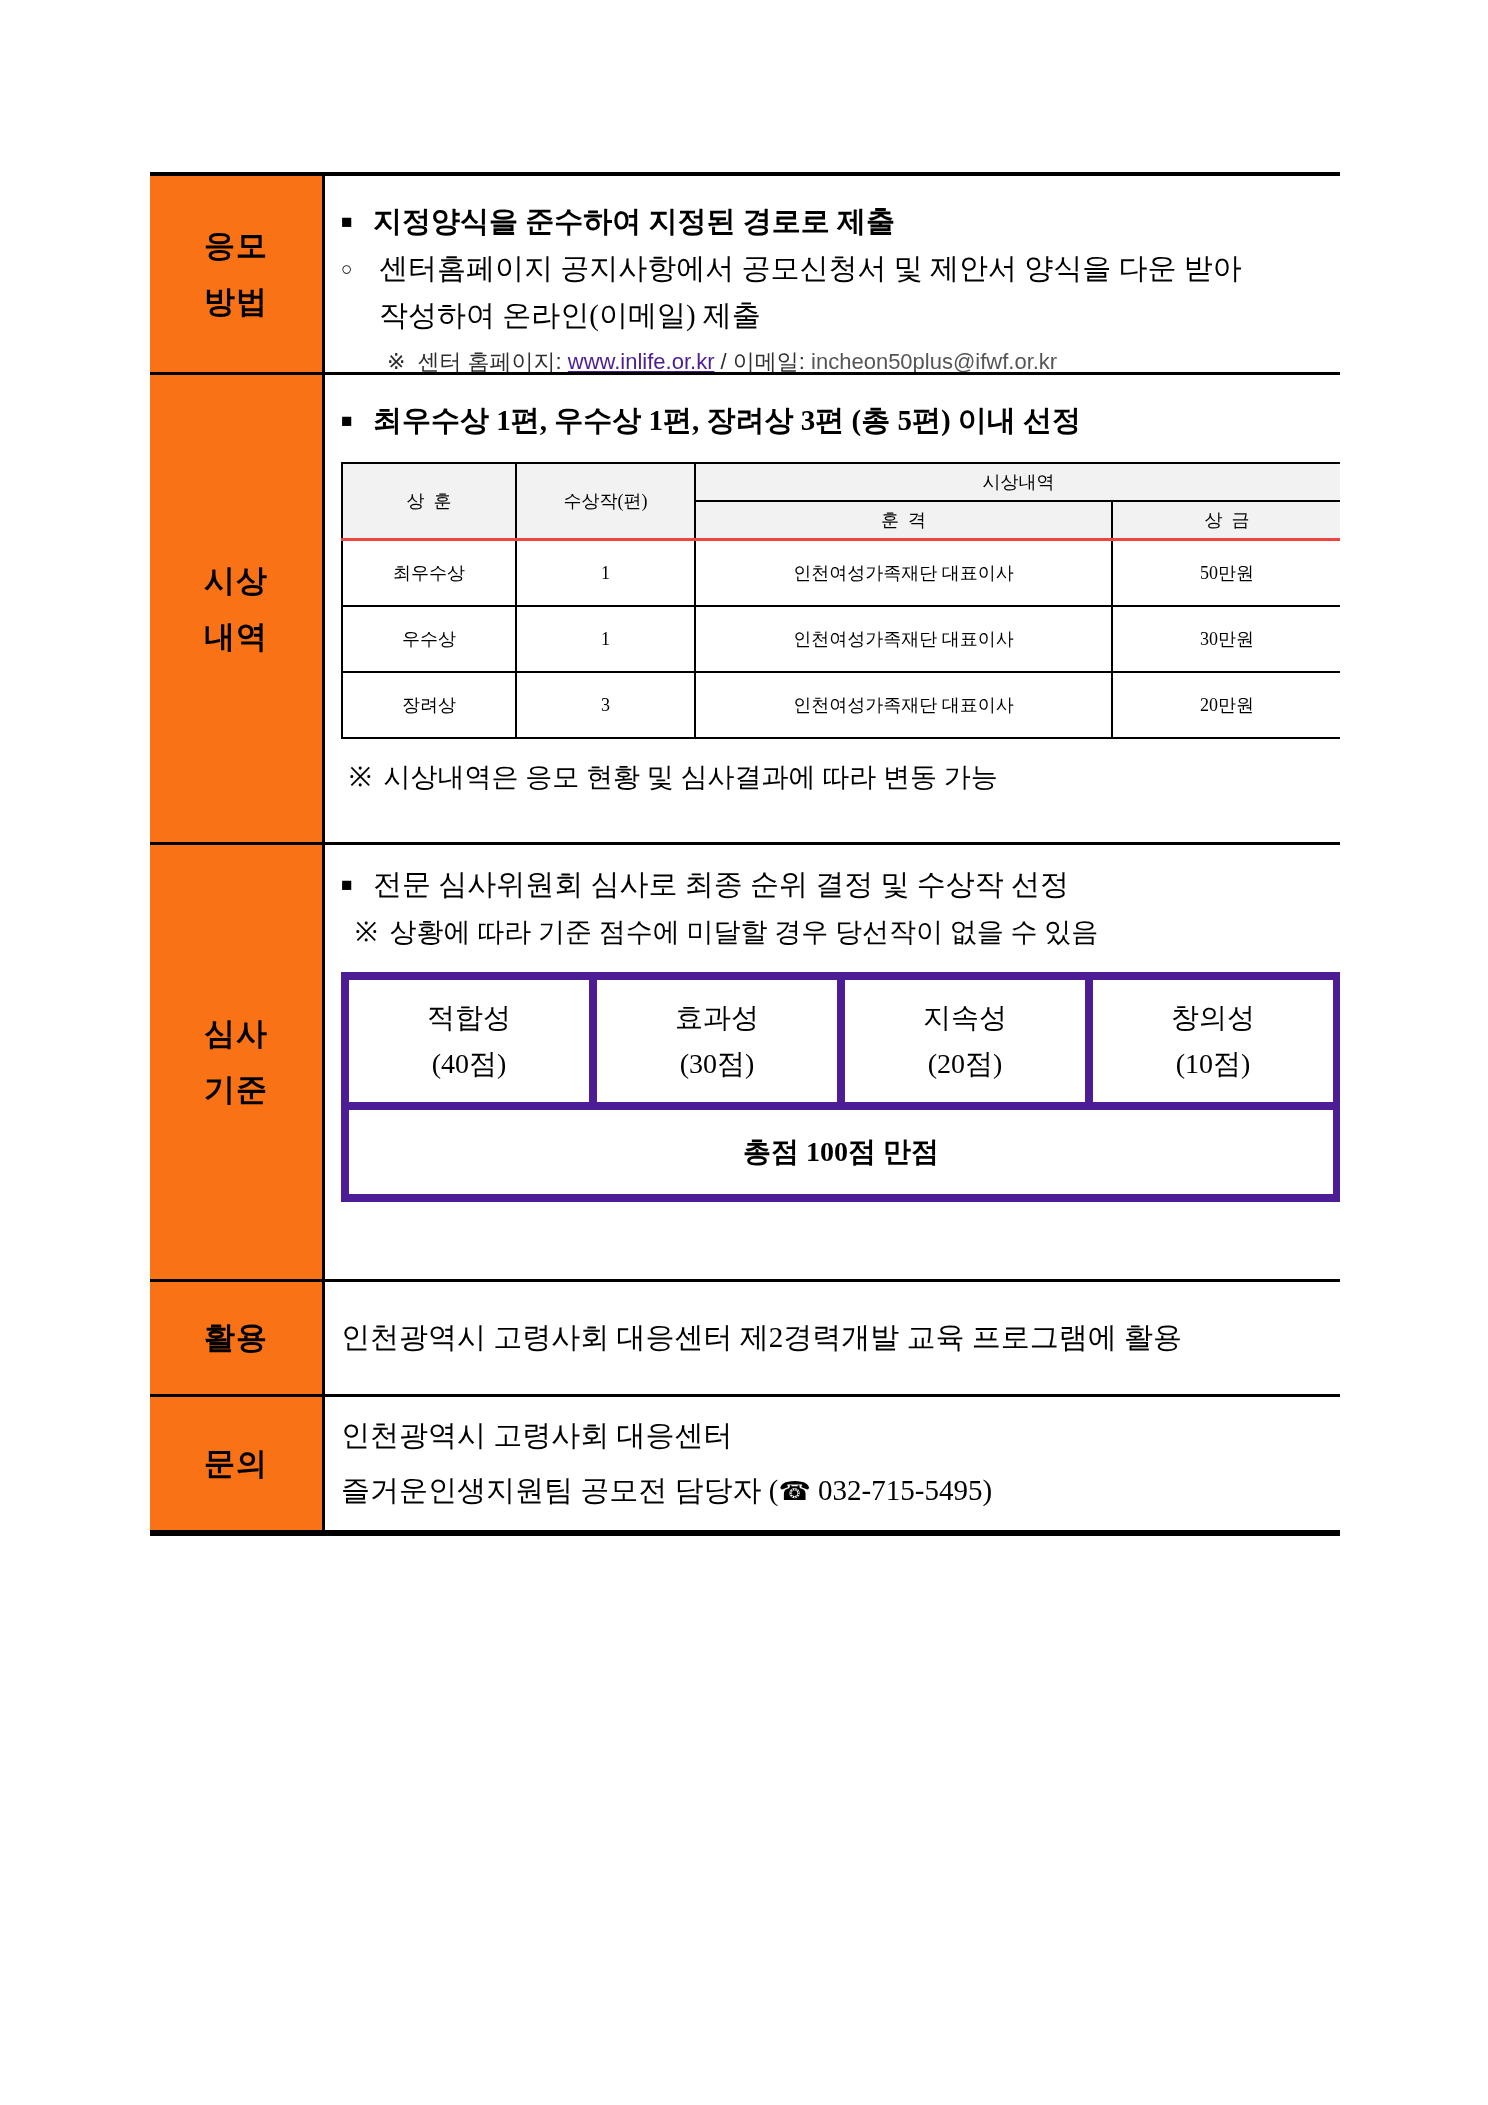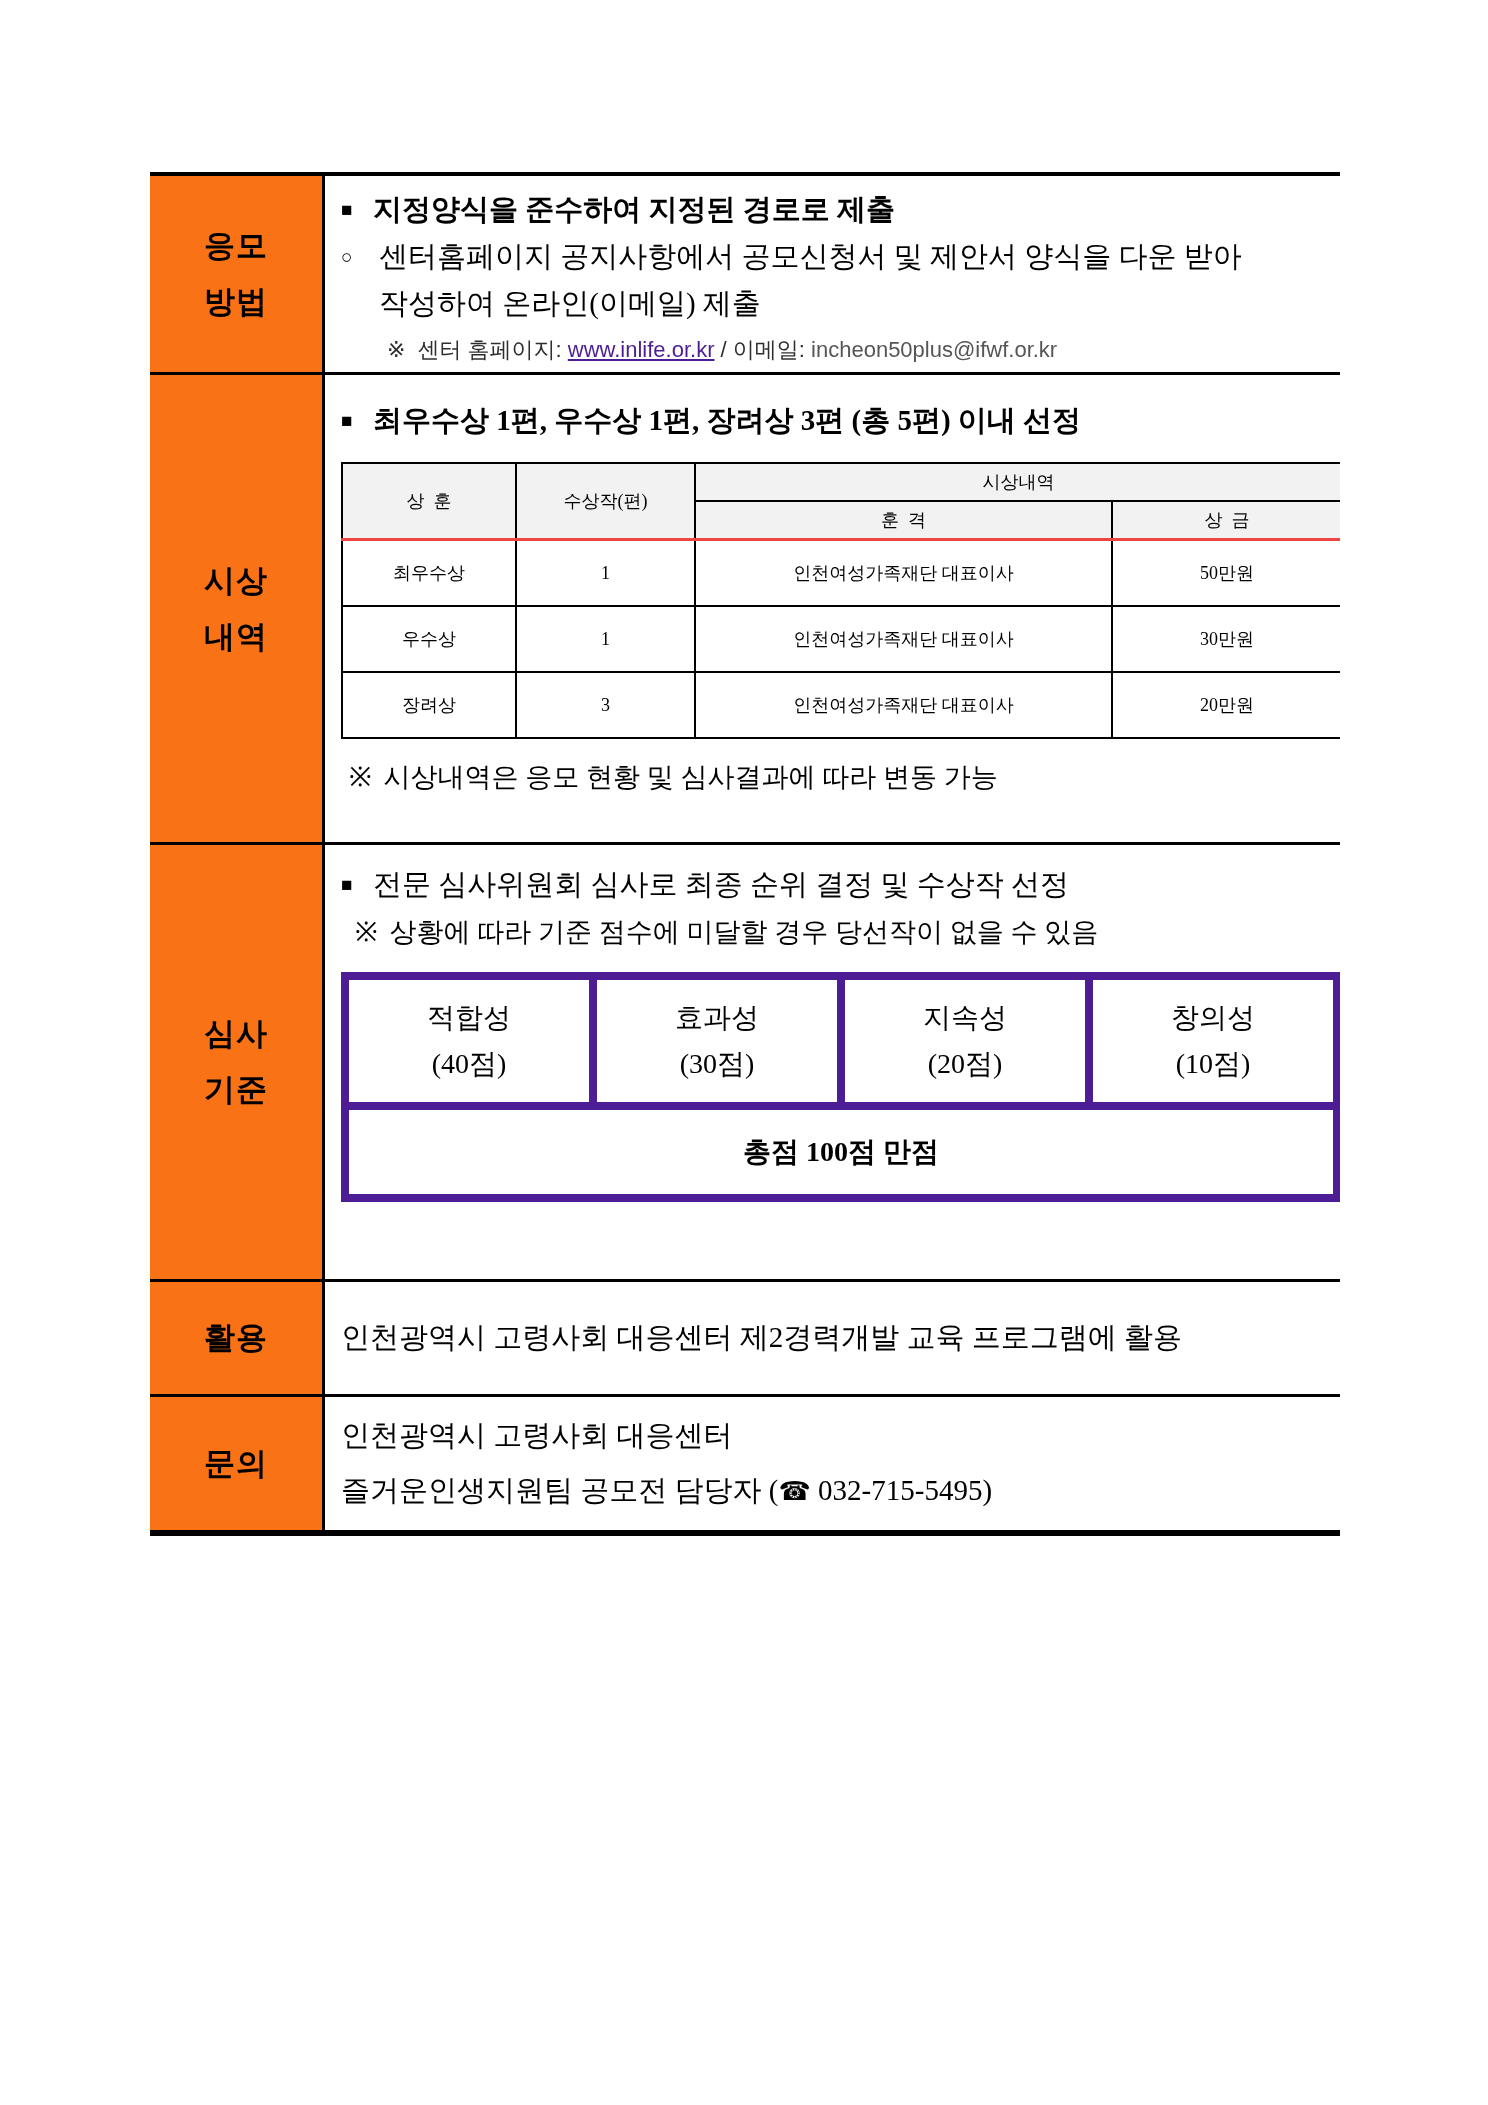--- a/index.html
+++ b/index.html
@@ -25,21 +25,21 @@
     font-weight:700; font-size:31px; line-height:56px; letter-spacing:1px;
   }
   .content { flex:1; padding:0 14px 0 16px; box-sizing:border-box; overflow:hidden; }
 
   .line { font-size:29px; line-height:47px; white-space:nowrap; }
   .bold { font-weight:700; }
   .marker-sq { display:inline-block; width:32px; font-size:19px; vertical-align:3px; }
   .marker-ci { display:inline-block; width:38px; font-size:19px; vertical-align:3px; }
   .cont-line { padding-left:38px; }
 
-  .c-apply { padding-top:10px; }
+  .c-apply { padding-top:22px; }
   .apply-note {
     margin-top:8px; padding-left:46px;
     font-family:"Liberation Sans","DejaVu Sans",sans-serif;
     font-size:22px; color:#2e2e2e; white-space:nowrap;
   }
   .apply-note .ref { margin-right:12px; color:#2e2e2e; }
   .url { color:#4c1d95; text-decoration:underline; cursor:pointer; }
   .email { color:#555; }
 
   .c-awards { padding-top:22px; }

